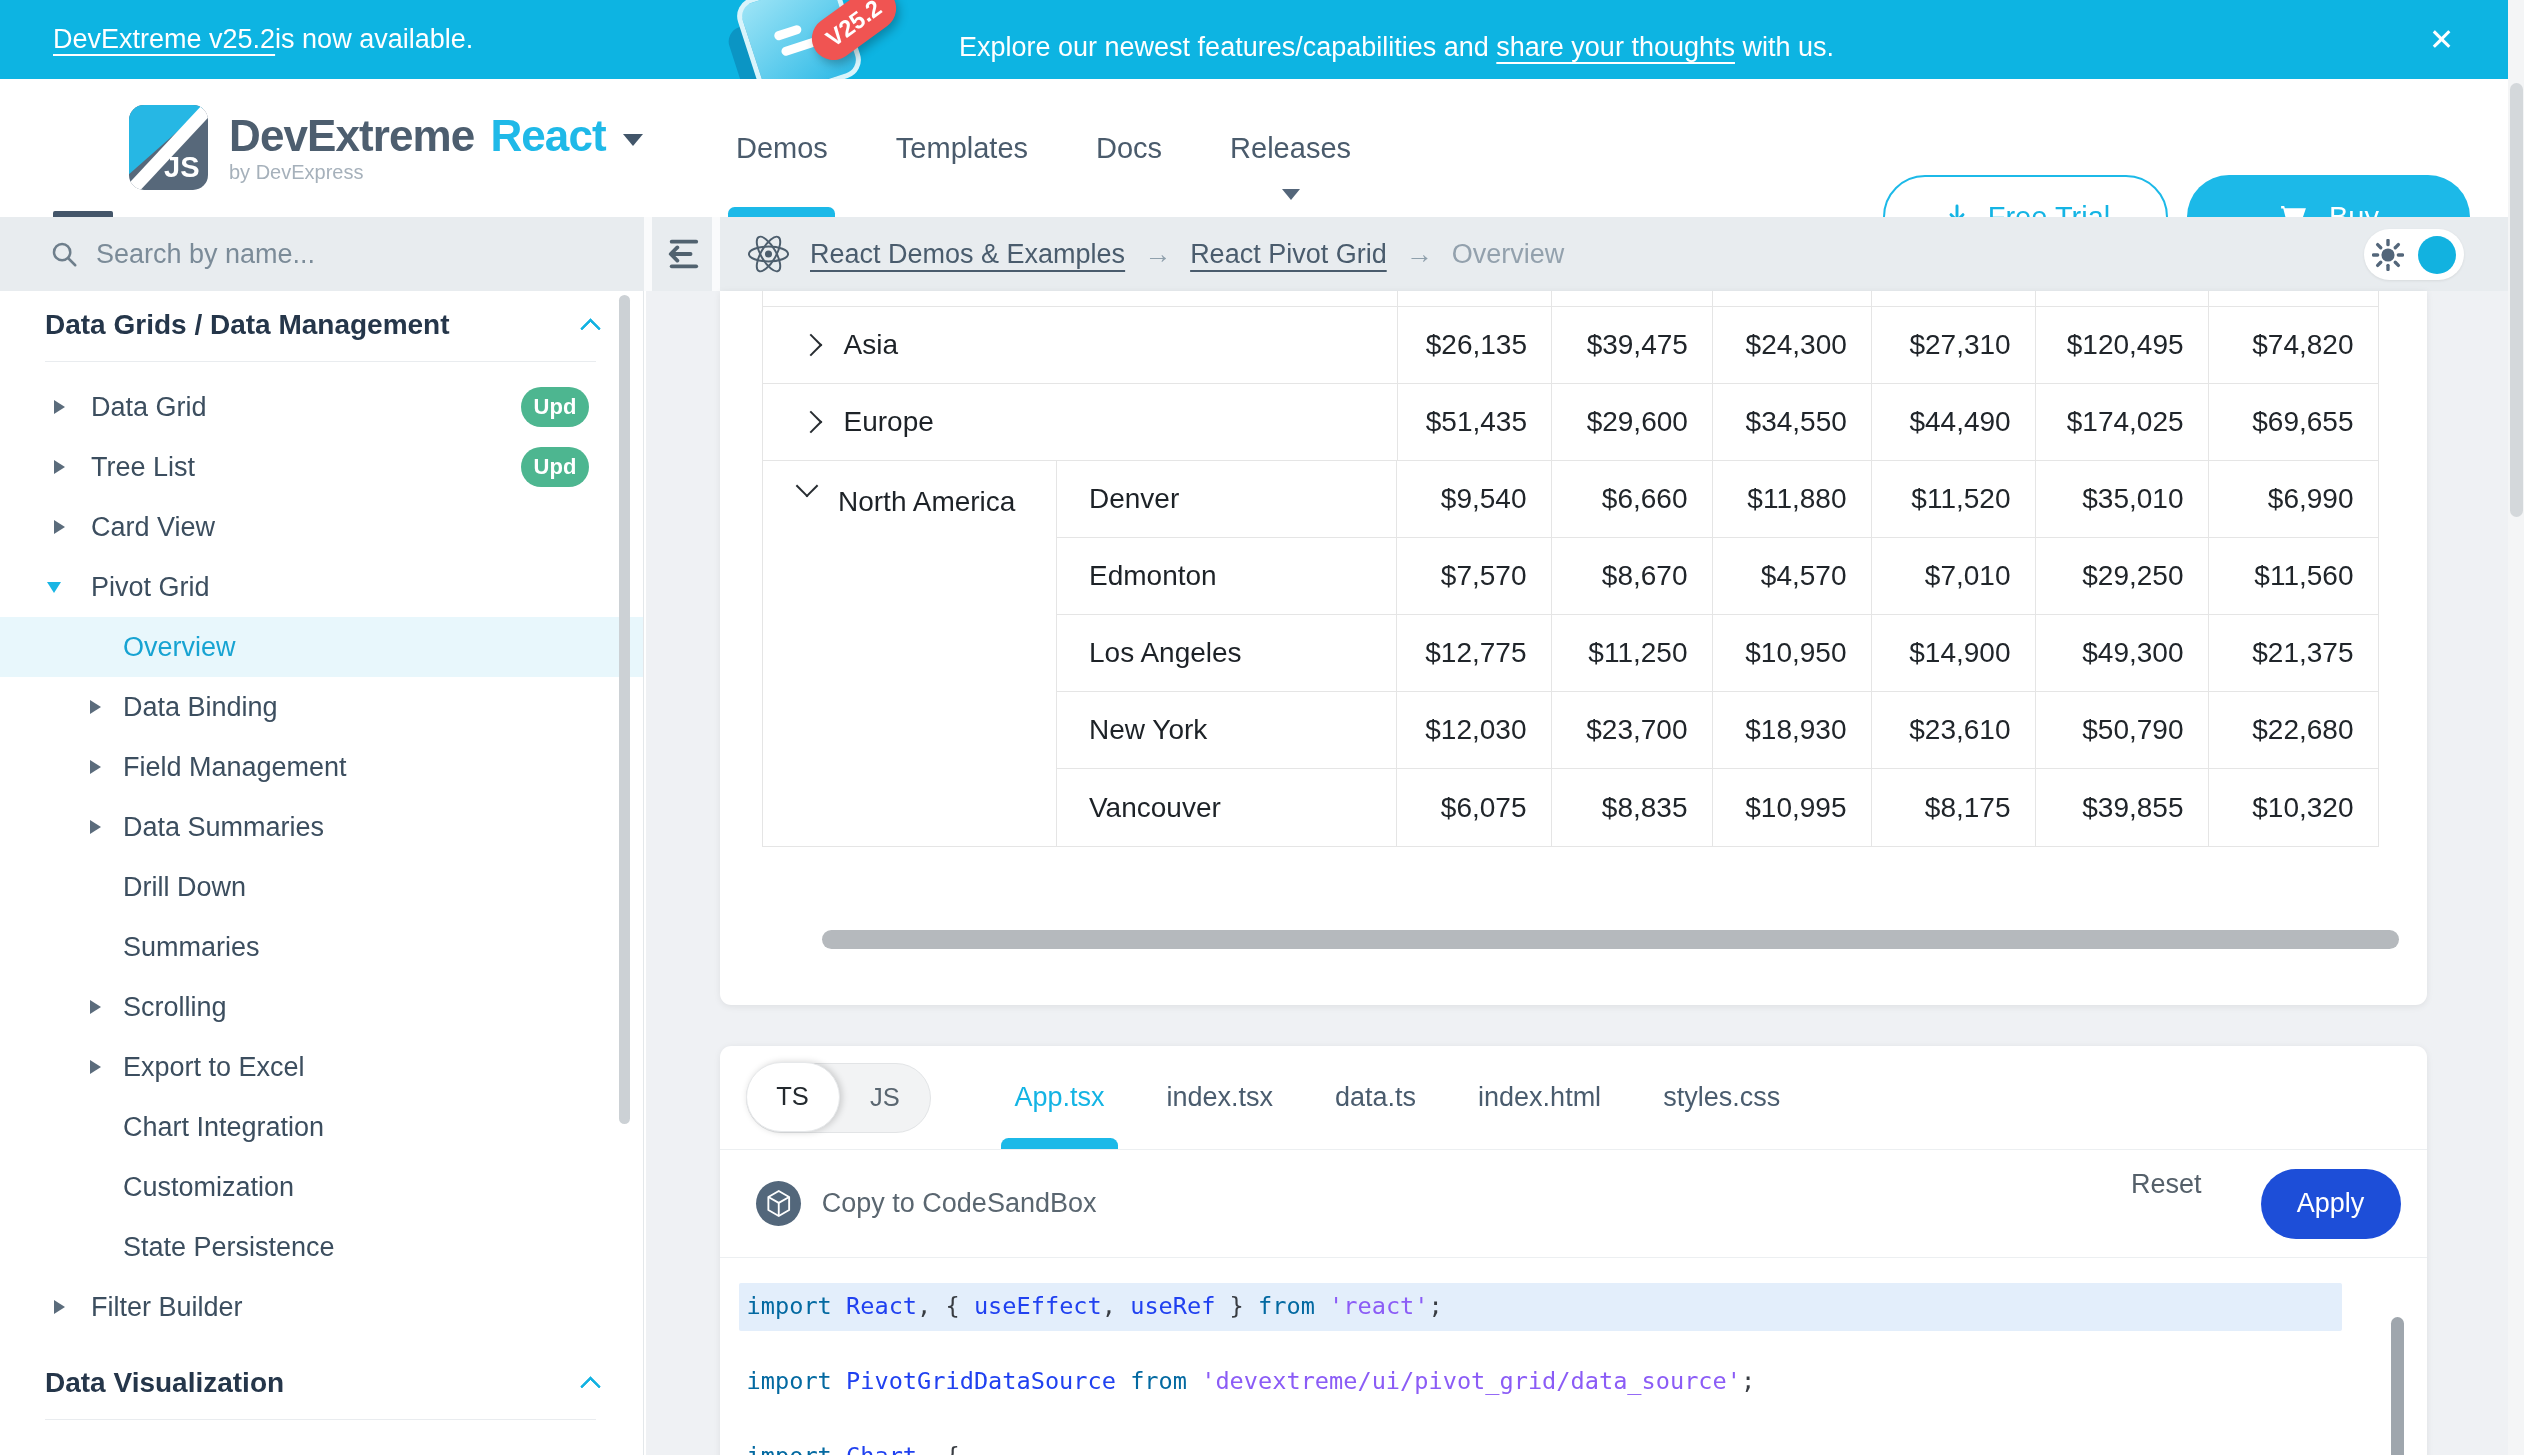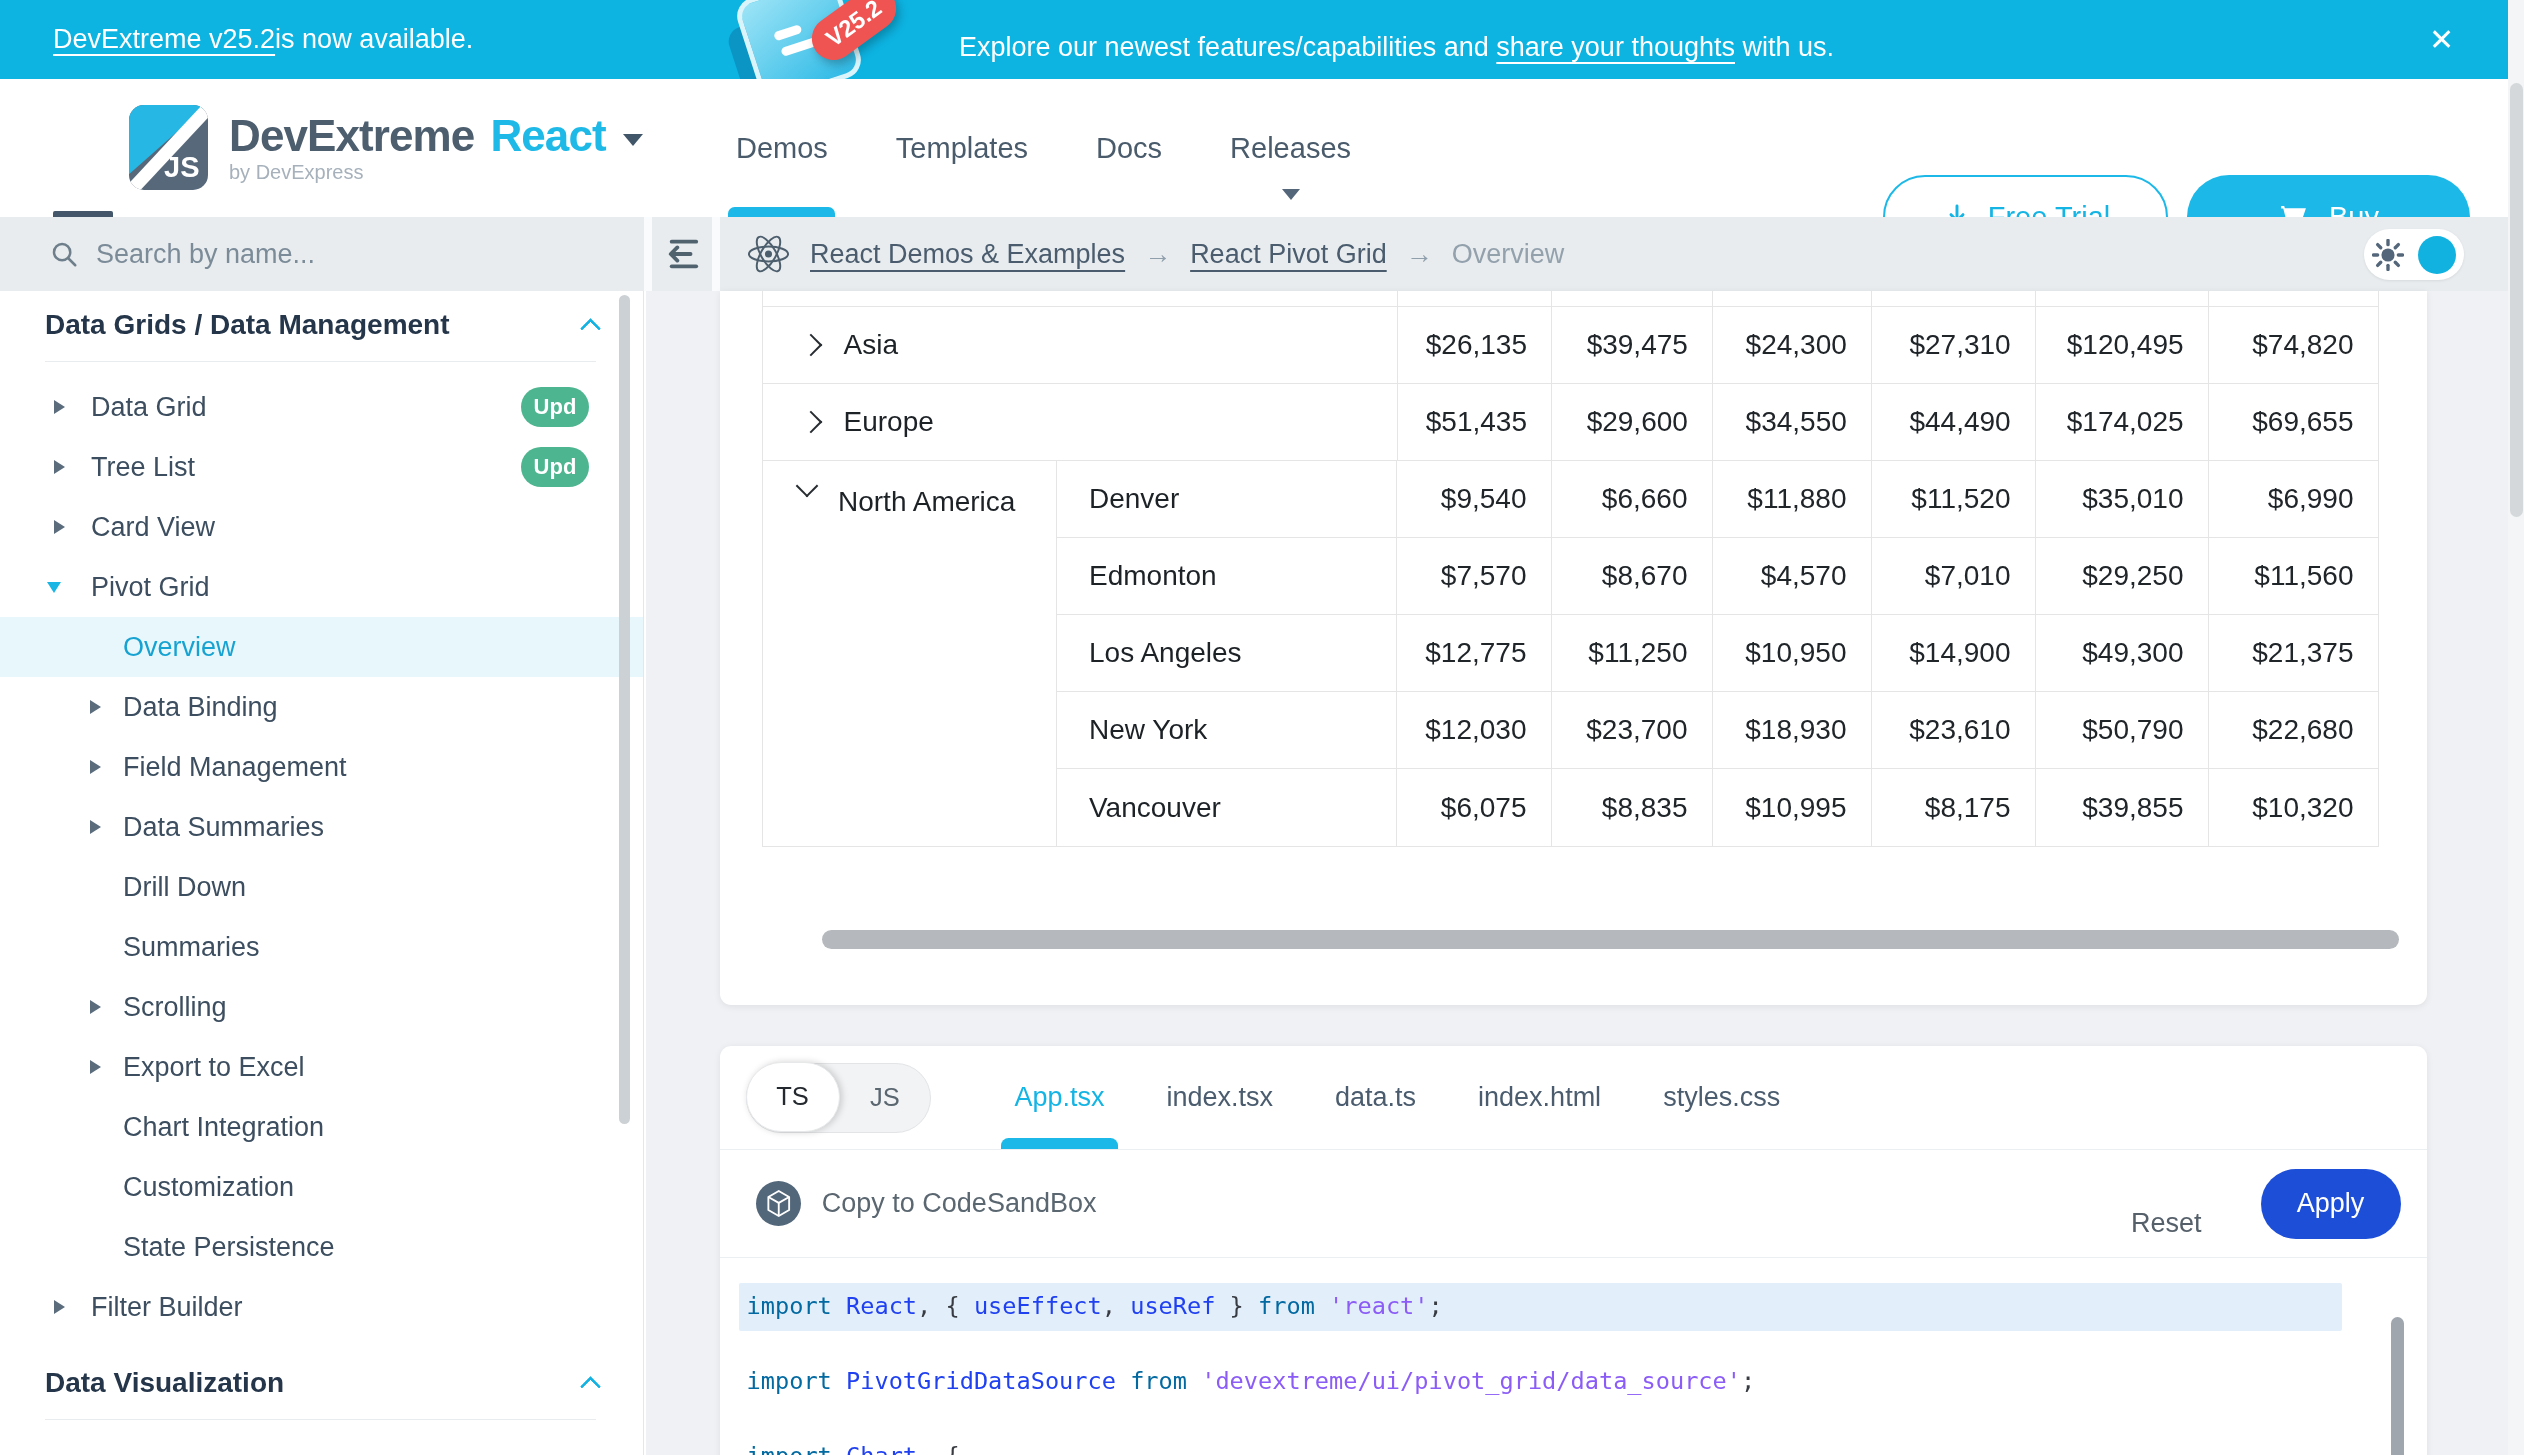--- a/index.html
+++ b/index.html
@@ -105,21 +105,21 @@
   .lang-toggle{margin-left:26.4px;width:185px;height:70px;background:#f2f3f4;border:1.9px solid #e2e4e6;border-radius:35px;display:flex;align-items:center;position:relative;cursor:pointer}
   .lang-ts{width:94px;height:70px;margin:-1.9px 0 0 -1.9px;background:#fff;border:1.9px solid #e6e8ea;border-radius:35px;display:flex;align-items:center;justify-content:center;font-size:25.5px;color:#23292e;box-shadow:1.9px 0 7.6px rgba(0,0,0,.18)}
   .lang-js{flex:1;display:flex;align-items:center;justify-content:center;font-size:25.5px;color:#5a6670}
   .tabs{display:flex;gap:62px;margin-left:83px;height:100%}
   .tab{position:relative;display:flex;align-items:center;font-size:27px;color:#4a5c6e;cursor:pointer}
   .tab.active{color:#14b4e4}
   .tab.active::after{content:'';position:absolute;left:-13.2px;right:-13.2px;bottom:0;height:11.3px;background:#1cb9e8;border-radius:7.6px 7.6px 0 0}
   .sandbox-row{position:relative;height:108px;display:flex;align-items:center;border-bottom:1.9px solid #eceff1;padding:0 26.4px}
   .csb-icon{width:45px;height:45px;border-radius:50%;background:#53677b;display:flex;align-items:center;justify-content:center;margin-left:9.4px;cursor:pointer}
   .csb-label{font-size:27px;color:#5a6670;margin-left:21px;cursor:pointer}
-  .sandbox-right{margin-left:auto;display:flex;align-items:flex-end;gap:59px}
+  .sandbox-right{margin-left:auto;display:flex;align-items:flex-start;gap:59px}
   .reset{font-size:27px;color:#55606a;cursor:pointer}
   .apply{width:140px;height:70px;border-radius:35px;background:#1d4ed8;color:#fff;font-size:27px;display:flex;align-items:center;justify-content:center;cursor:pointer}
   .codearea{position:relative;padding:24.5px 0 0 19px;font-family:"DejaVu Sans Mono","Liberation Mono",monospace;font-size:23.6px;line-height:43px}
   .cline{padding:2.8px 0 2.8px 7.6px;margin-bottom:26.4px;white-space:pre}
   .cline.hl{background:#e3eefb;width:1603px;border-radius:1.9px}
   .tok-kw{color:#0369a1}
   .tok-id{color:#2041f0}
   .tok-pl{color:#383c42}
   .tok-str{color:#8b5cf6}
   .code-scroll{position:absolute;left:1671px;top:271px;width:13.2px;height:378px;background:#9fa6ad;border-radius:6.6px}

